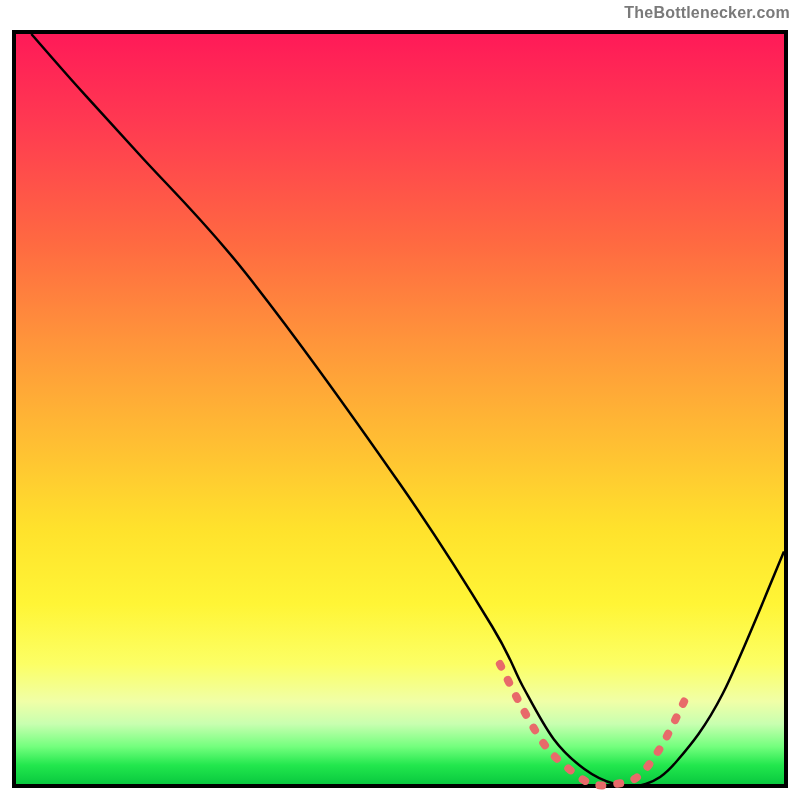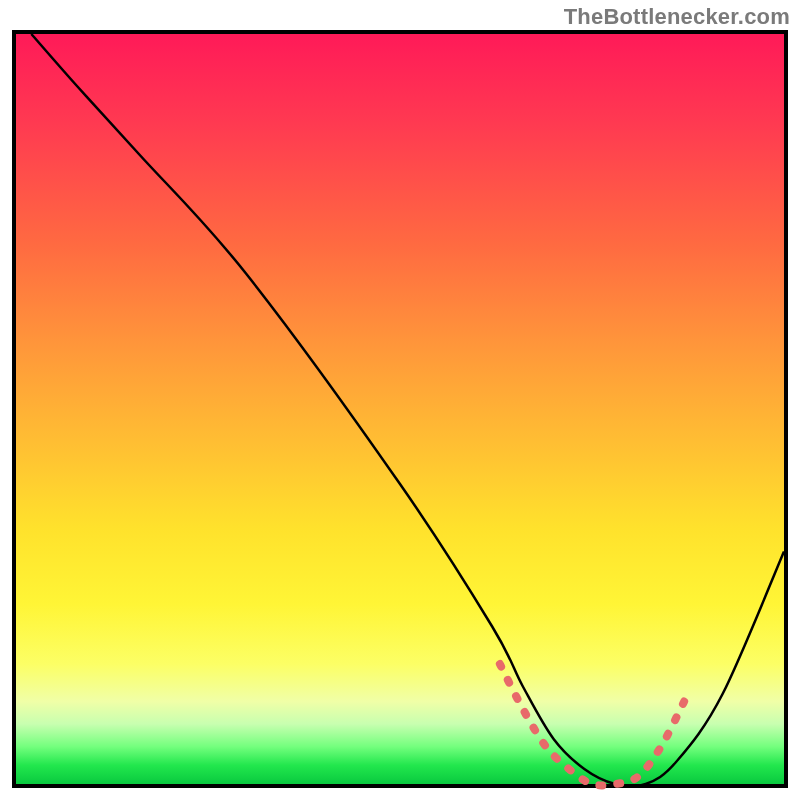--- a/index.html
+++ b/index.html
@@ -13,21 +13,21 @@
   }
   .frame {
     position: relative;
     width: 800px;
     height: 800px;
   }
   .attribution {
     position: absolute;
     top: 4px;
     right: 10px;
-    font-size: 22px;
+    font-size: 16px;
     font-weight: bold;
     color: #7a7a7a;
     letter-spacing: 0.2px;
   }
   .plot-outer {
     position: absolute;
     left: 12px;
     top: 30px;
     width: 776px;
     height: 758px;

